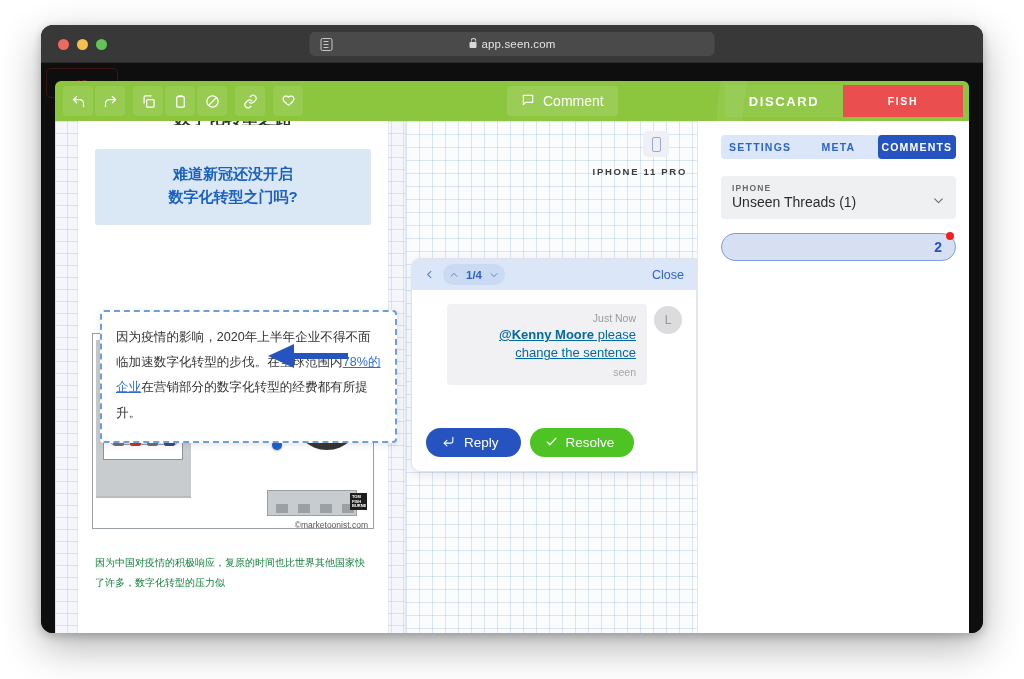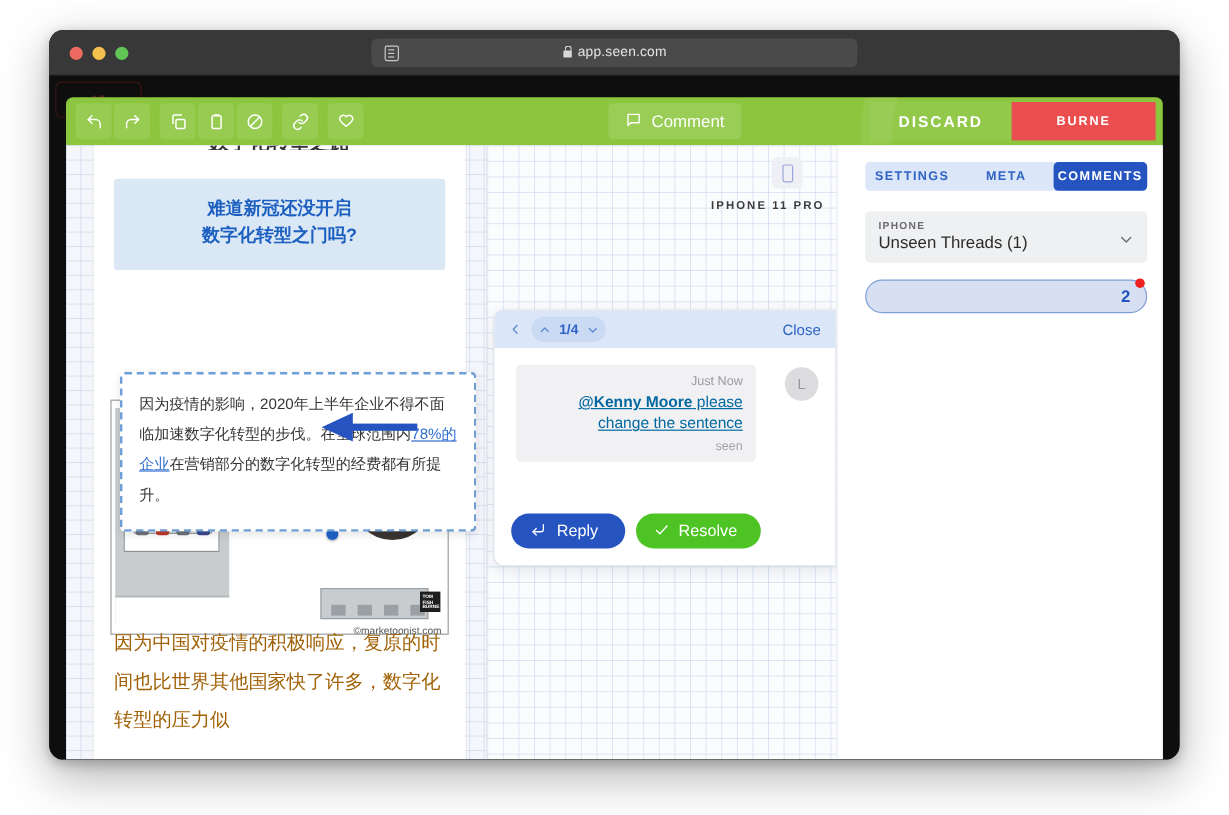--- a/index.html
+++ b/index.html
@@ -170,22 +170,22 @@
     padding: 13px 8px 16px;
     text-align: center;
     color: #1b5fc1; font-weight: bold; font-size: 15px; line-height: 1.55;
   }
   .art-figure {
     position: absolute; left: 14px; right: 14px; top: 212px;
     height: 196px;
     background: #fff;
   }
   .art-para-bottom {
-    position: absolute; left: 17px; right: 14px; top: 400px;
-    font-size: 16px; line-height: 2.0; color: #a16207;
+    position: absolute; left: 17px; right: 14px; top: 432px;
+    font-size: 10px; line-height: 2.0; color: #15803d;
   }
 
   
   .sel-box {
     position: absolute;
     left: 45px; top: 189px;
     width: 297px; padding: 13px 14px 15px;
     background: #ffffff;
     border: 2px dashed #6d9fd6;
     border-radius: 4px;
@@ -264,21 +264,21 @@
     background: #cadaf3; border-radius: 11px; height: 21px;
   }
   .th-pill-btn { width: 22px; display: flex; align-items: center; justify-content: center; color: #5c86cf; }
   .th-count { font-size: 11.5px; font-weight: bold; color: #2f63c4; padding: 0 1px; }
   .th-close {
     margin-left: auto; margin-right: 12px;
     font-size: 12.5px; color: #2f63c4; font-weight: 500;
   }
 
   .thread-body { padding: 14px 14px 0 14px; min-height: 128px; position: relative; }
-  .msg-row { display: flex; justify-content: flex-end; align-items: flex-start; gap: 24px; }
+  .msg-row { display: flex; justify-content: flex-end; align-items: flex-start; gap: 7px; }
   .msg-bubble {
     background: #f1f1f3; border-radius: 4px;
     padding: 8px 11px 7px;
     max-width: 200px;
     text-align: right;
   }
   .msg-time { font-size: 10.5px; color: #9b9b9f; margin-bottom: 2px; }
   .msg-text { font-size: 13px; color: #0369a1; line-height: 1.42; text-decoration: underline; }
   .msg-text b { font-weight: bold; }
   .msg-seen { font-size: 10.5px; color: #a6a6aa; margin-top: 3px; }
@@ -424,21 +424,21 @@
           <span>
             <svg width="14" height="14" viewBox="0 0 24 24" fill="none" stroke="currentColor" stroke-width="2" stroke-linejoin="round">
                 <path d="M4 4h16v12H8l-4 4z"></path>
               </svg>
           </span>
           <span>Comment</span>
         </div>
 
         <div class="tb-right">
           <div class="discard-btn">DISCARD</div>
-          <div class="save-btn">BURNE</div>
+          <div class="save-btn">FISH</div>
         </div>
       </div>
 
       <div class="app-body">
 
         <div class="preview-col">
           <div class="phone-sheet">
 
             <div class="art-cut-title">数字化转型之路</div>
 

